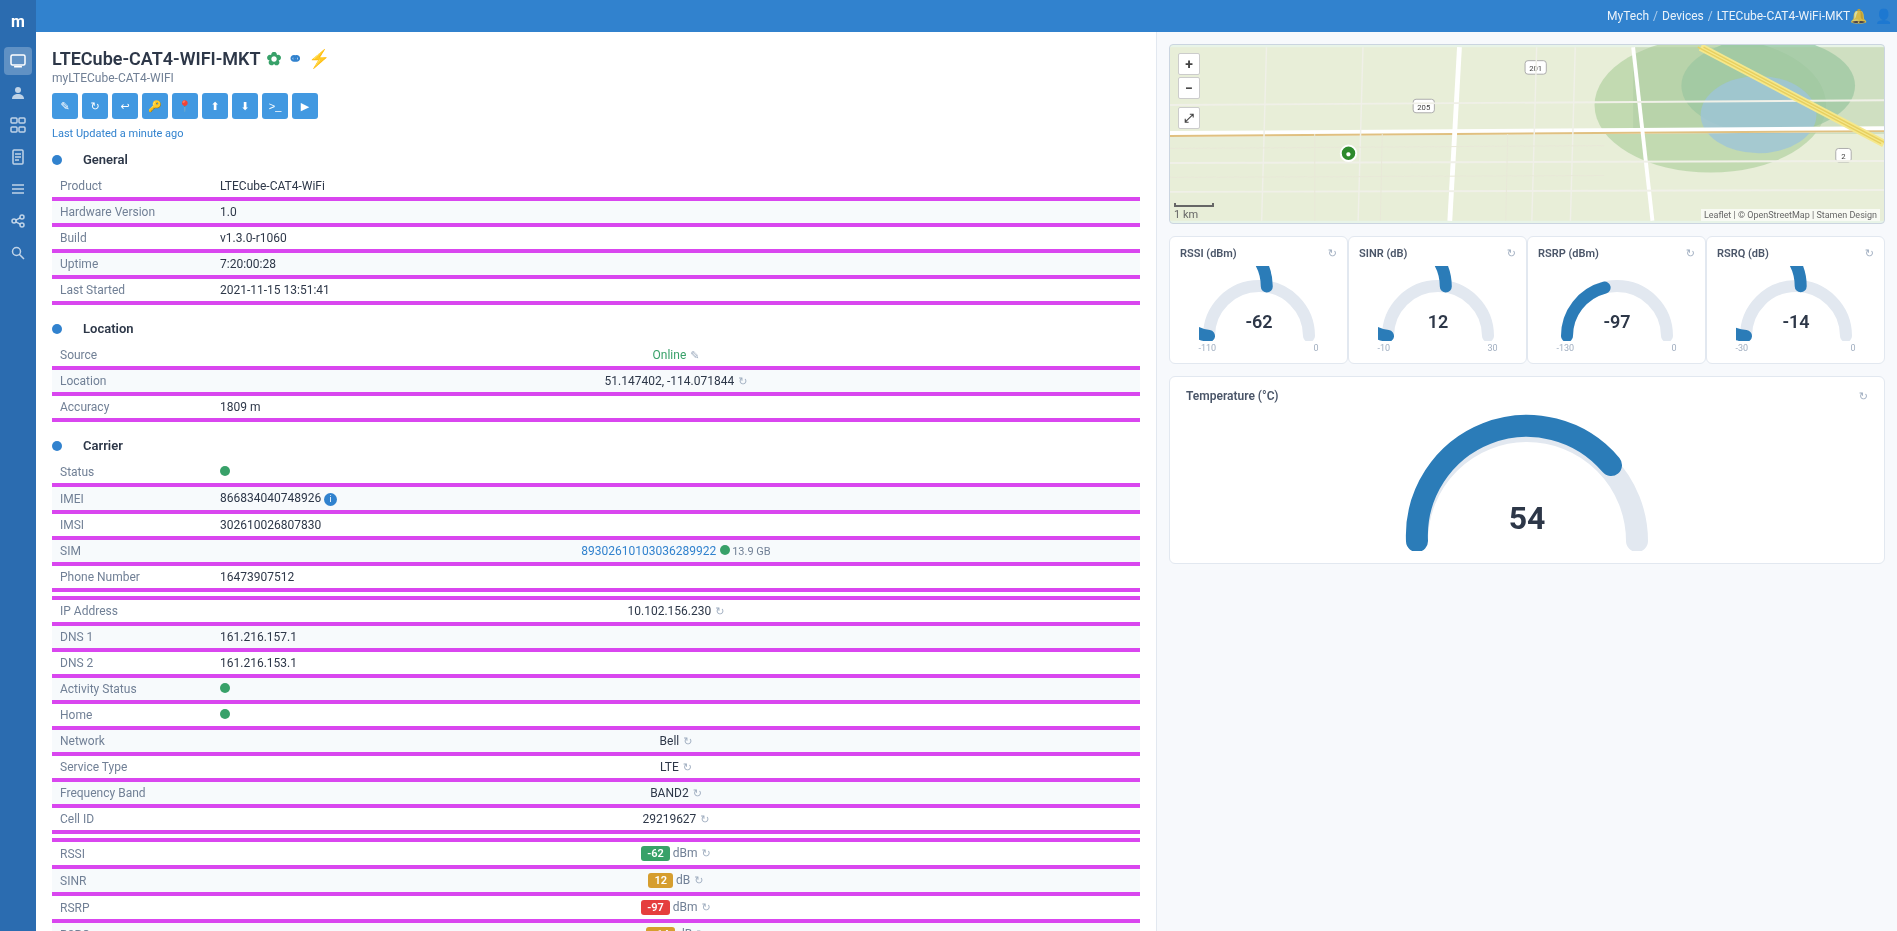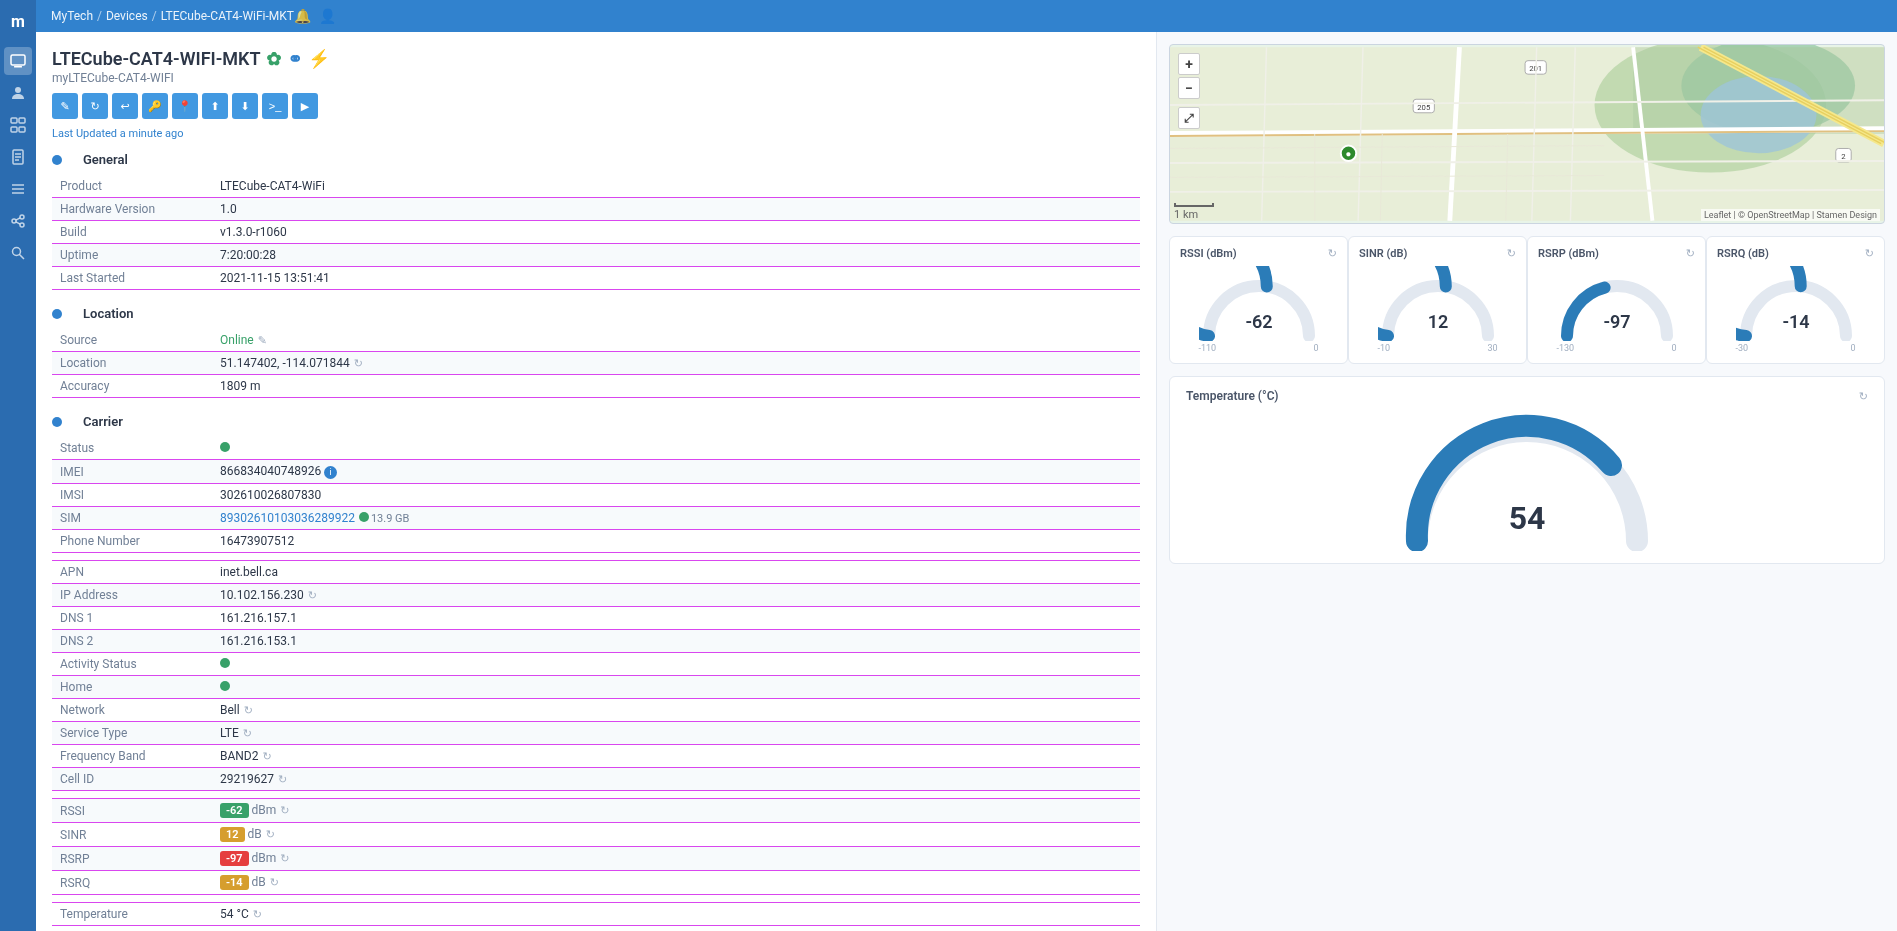--- a/index.html
+++ b/index.html
@@ -49,25 +49,25 @@
       flex-direction: column;
       overflow: hidden;
     }
 
     
     .topbar {
       background: #3182ce;
       height: 32px;
       display: flex;
       align-items: center;
-      padding: 0 15px;
+      padding: 0 4px;
       color: white;
       font-size: 12px;
       flex-shrink: 0;
-      justify-content: flex-start;
+      justify-content: flex-end;
     }
     .breadcrumb {
       display: flex;
       align-items: center;
       gap: 4px;
       color: rgba(255,255,255,0.9);
     }
     .breadcrumb a {
       color: rgba(255,255,255,0.9);
       text-decoration: none;
@@ -181,21 +181,21 @@
       flex-shrink: 0;
     }
     .dot-blue { background: #3182ce; }
 
     
     .info-table {
       width: 100%;
       border-collapse: collapse;
     }
     .info-table tr {
-      border-bottom: 1px solid #d946ef;
+      border-bottom: 4px solid #d946ef;
     }
     .info-table tr:nth-child(even) {
       background: #f7fafc;
     }
     .info-table td {
       padding: 4px 8px;
       vertical-align: middle;
     }
     .info-table td:first-child {
       color: #718096;
@@ -232,21 +232,21 @@
     .action-icon {
       color: #a0aec0;
       cursor: pointer;
       font-size: 11px;
       margin-left: 4px;
     }
 
     .td-with-action {
       display: flex;
       align-items: center;
-      justify-content: flex-start;
+      justify-content: center;
     }
 
     
     .map-container {
       width: 100%;
       height: 180px;
       background: #e8f4e8;
       border-radius: 4px;
       overflow: hidden;
       position: relative;
@@ -564,24 +564,20 @@
                     <span><a class="link-blue">89302610103036289922</a><span class="status-dot-inline" style="background: rgb(56, 161, 105); margin-left: 4px;"></span></span>
                     <span style="color: rgb(113, 128, 150); font-size: 11px;">13.9 GB</span>
                   </div>
                 </td>
               </tr>
               <tr>
                 <td>Phone Number</td>
                 <td>16473907512</td>
               </tr>
               <tr style="height: 8px;"></tr>
-              <tr>
-                <td>APN</td>
-                <td>inet.bell.ca</td>
-              </tr>
               <tr>
                 <td>IP Address</td>
                 <td>
                   <div class="td-with-action">
                     <span>10.102.156.230</span>
                     <span class="action-icon">↻</span>
                   </div>
                 </td>
               </tr>
               <tr>

